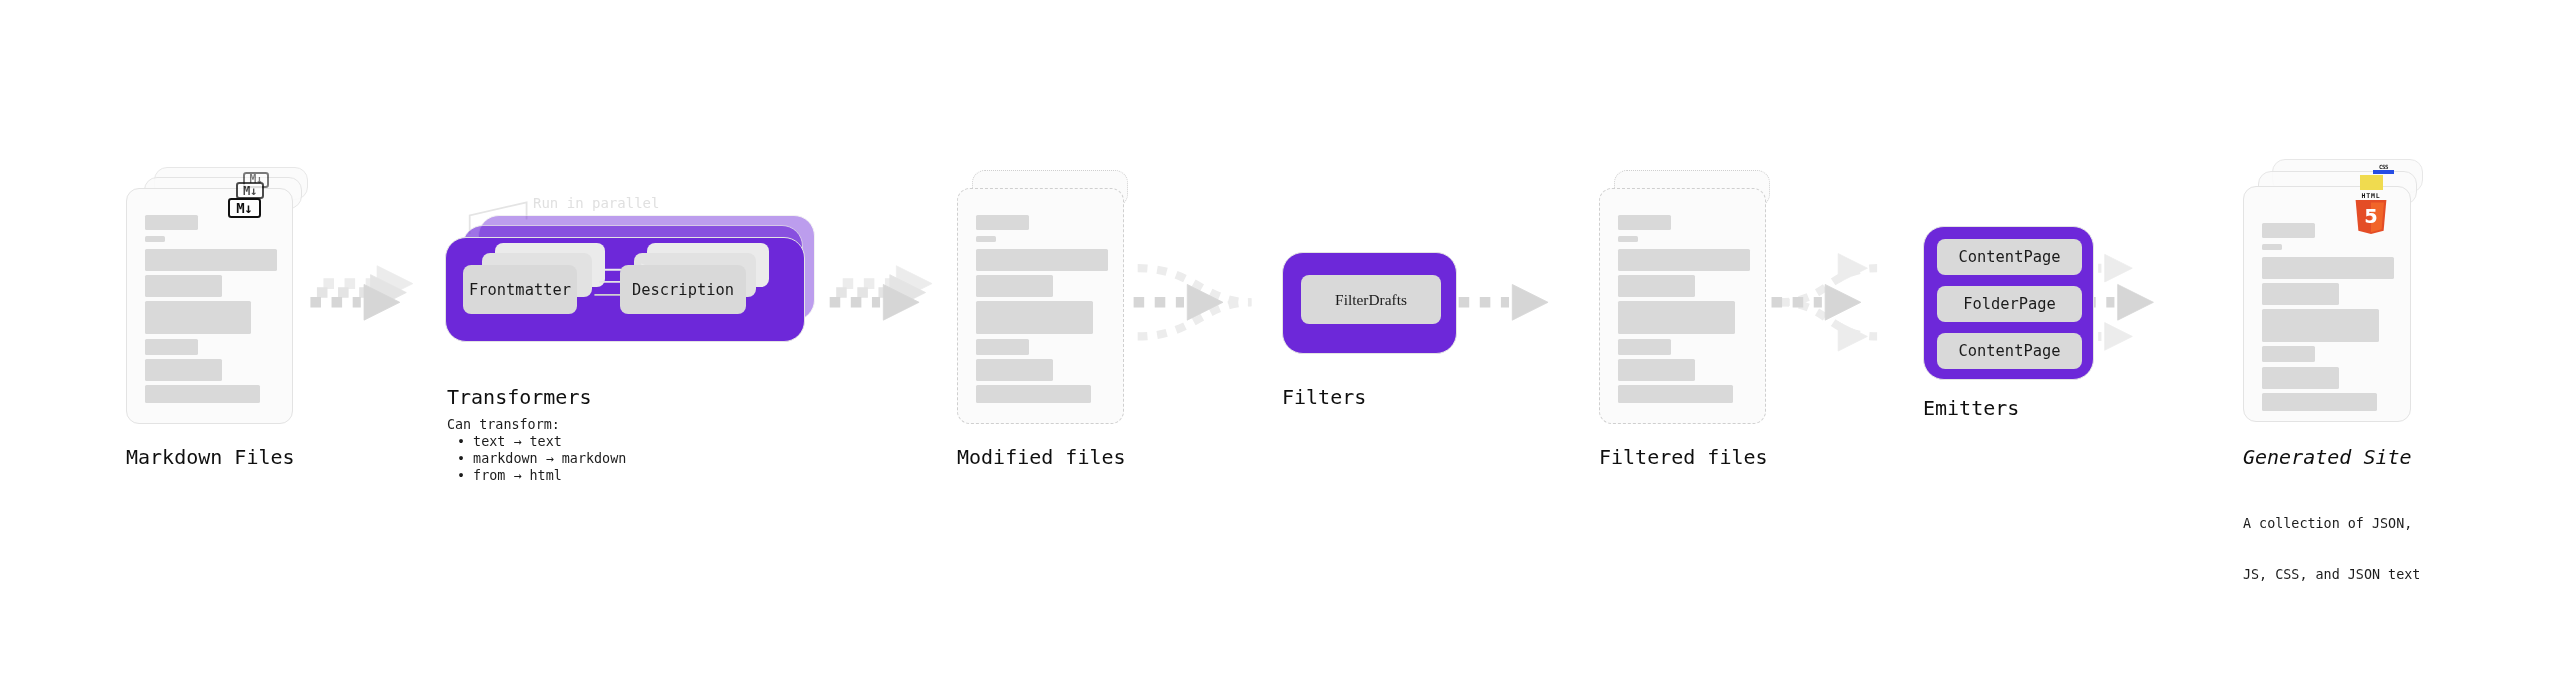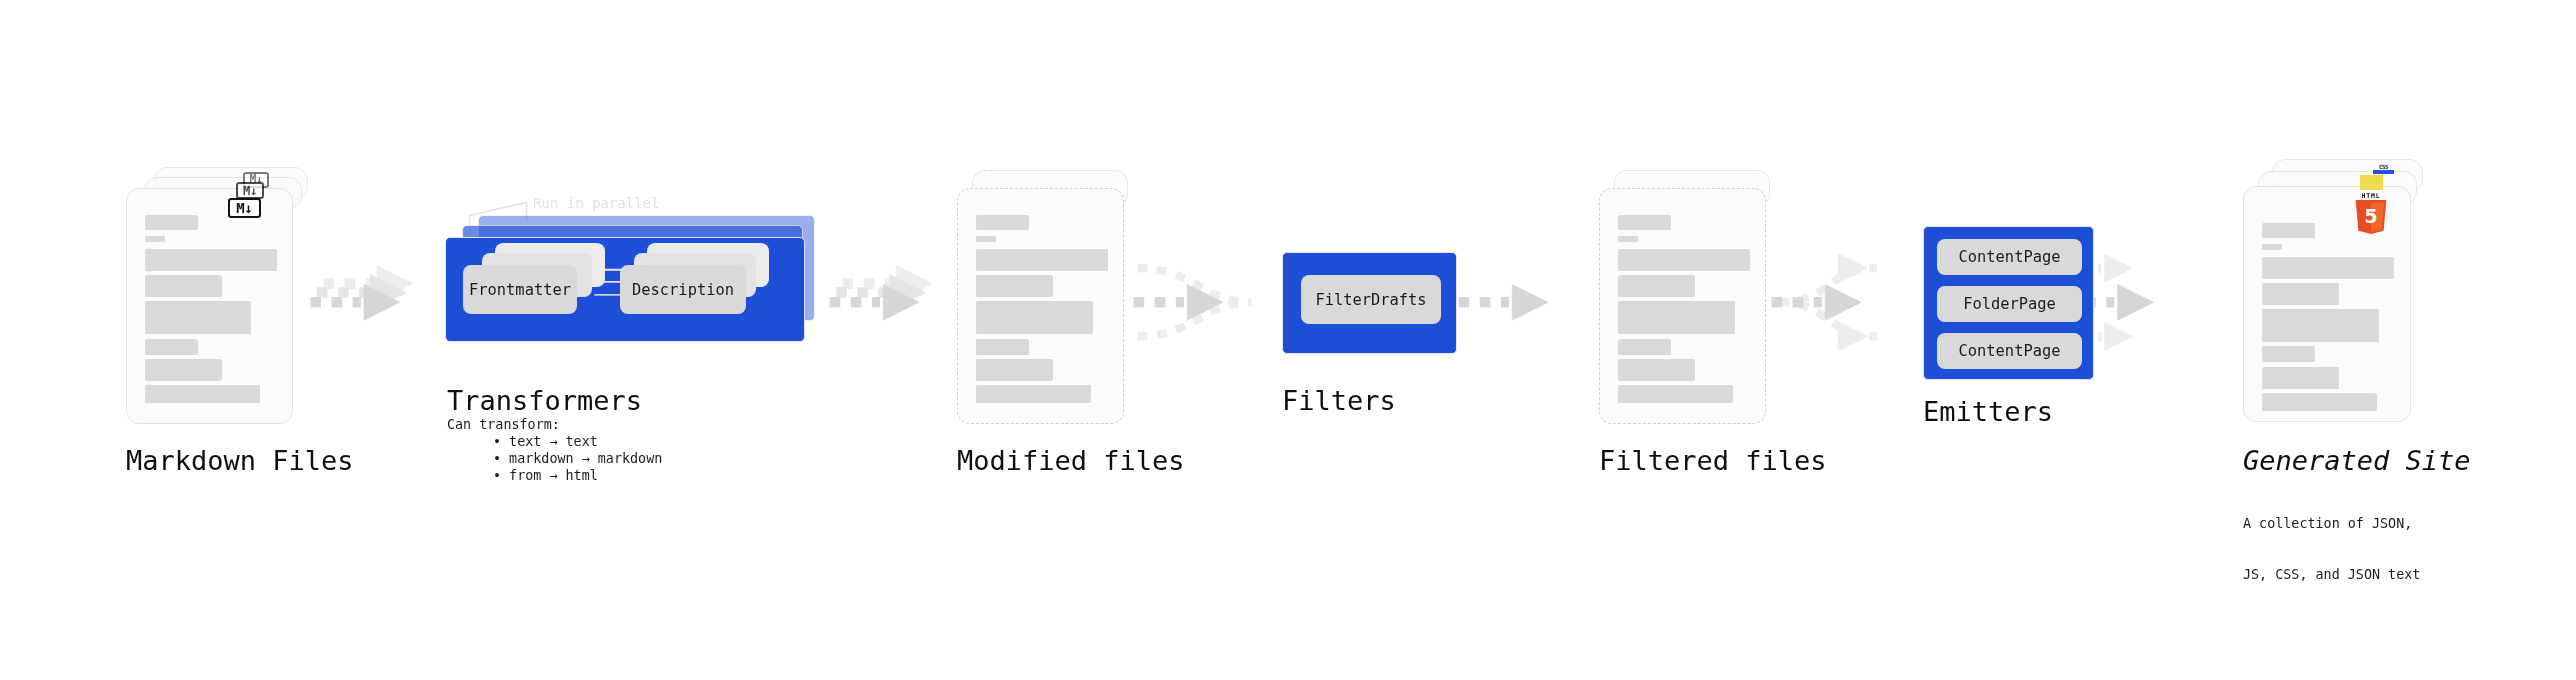--- a/index.html
+++ b/index.html
@@ -58,41 +58,41 @@
   .css-badge .css-bar { width: 100%; height: 3.3px; background: #264de4; }
   .css-badge .css-txt {
     font-size: 5.7px; font-weight: 700; color: #222; text-align: center;
     line-height: 6.5px; letter-spacing: -0.4px;
   }
 
   
   .groupbox {
     position: absolute;
     border: 1.3px solid #e3e3e3;
-    border-radius: 5px;
-    background: #1d4ed8;
+    border-radius: 21px;
+    background: #6d28d9;
   }
   .chip {
     position: absolute;
     border-radius: 8.1px;
     background: #d9d9d9;
     color: #1a1a1a;
     display: flex;
     align-items: center;
     justify-content: center;
     font-size: 15.4px;
     white-space: nowrap;
   }
   .chip.tone2 { background: #e2e2e2; }
   .chip.tone3 { background: #ebebeb; }
 
   
   .title {
     position: absolute;
-    font-size: 27px;
+    font-size: 20px;
     color: #0f0f0f;
     white-space: nowrap;
     letter-spacing: 0px;
   }
   .sub {
     position: absolute;
     font-size: 13.4px;
     line-height: 17px;
     color: #1c1c1c;
     white-space: pre;
@@ -244,21 +244,21 @@
     </svg>
 
     <div class="chip" style="left:18px;top:50px;width:114px;height:49px;">Frontmatter</div>
     <div class="chip" style="left:175px;top:50px;width:126px;height:49px;">Description</div>
   </div>
 
   <div class="ghost" style="left:533px;top:195px;">Run in parallel</div>
 
   <div class="title" style="left:447px;top:385px;">Transformers</div>
   <div class="sub" style="left:447px;top:416px;">Can transform:</div>
-  <div class="bullets" style="left:457px;top:433px;margin-left:36px;">
+  <div class="bullets" style="left:457px;top:433px;">
     <div>• text → text</div>
     <div>• markdown → markdown</div>
     <div>• from → html</div>
   </div>
 
   <div class="stack" style="left:957px;top:167px;width:187px;height:260px;">
     <div class="sheet dotted" style="left:14.6px;top:3.3px;width:156px;height:37px;"></div>
     <div class="sheet dashed" style="left:0px;top:21px;width:167px;height:236px;">
       <div class="skel" style="left:18px;top:26px;width:53px;height:15.4px;"></div>
       <div class="skel" style="left:18px;top:47px;width:19.5px;height:5.7px;"></div>
@@ -267,21 +267,21 @@
       <div class="skel" style="left:18px;top:112px;width:117px;height:33px;"></div>
       <div class="skel" style="left:18px;top:150px;width:53px;height:16.3px;"></div>
       <div class="skel" style="left:18px;top:170px;width:77px;height:22px;"></div>
       <div class="skel" style="left:18px;top:196px;width:115px;height:18px;"></div>
     </div>
   </div>
 
   <div class="title" style="left:957px;top:445px;">Modified files</div>
 
   <div class="groupbox" style="left:1282px;top:252px;width:175px;height:102px;">
-    <div class="chip" style="left:18px;top:22px;width:140px;height:49px;">FilterDrafts</div>
+    <div class="chip" style="left:18px;top:22px;width:140px;height:49px;font-family:Liberation Serif, serif;">FilterDrafts</div>
   </div>
 
   <div class="title" style="left:1282px;top:385px;">Filters</div>
 
   <div class="stack" style="left:1599px;top:167px;width:187px;height:260px;">
     <div class="sheet dotted" style="left:14.6px;top:3.3px;width:156px;height:37px;"></div>
     <div class="sheet dashed" style="left:0px;top:21px;width:167px;height:236px;">
       <div class="skel" style="left:18px;top:26px;width:53px;height:15.4px;"></div>
       <div class="skel" style="left:18px;top:47px;width:19.5px;height:5.7px;"></div>
       <div class="skel" style="left:18px;top:60px;width:132px;height:22px;"></div>

